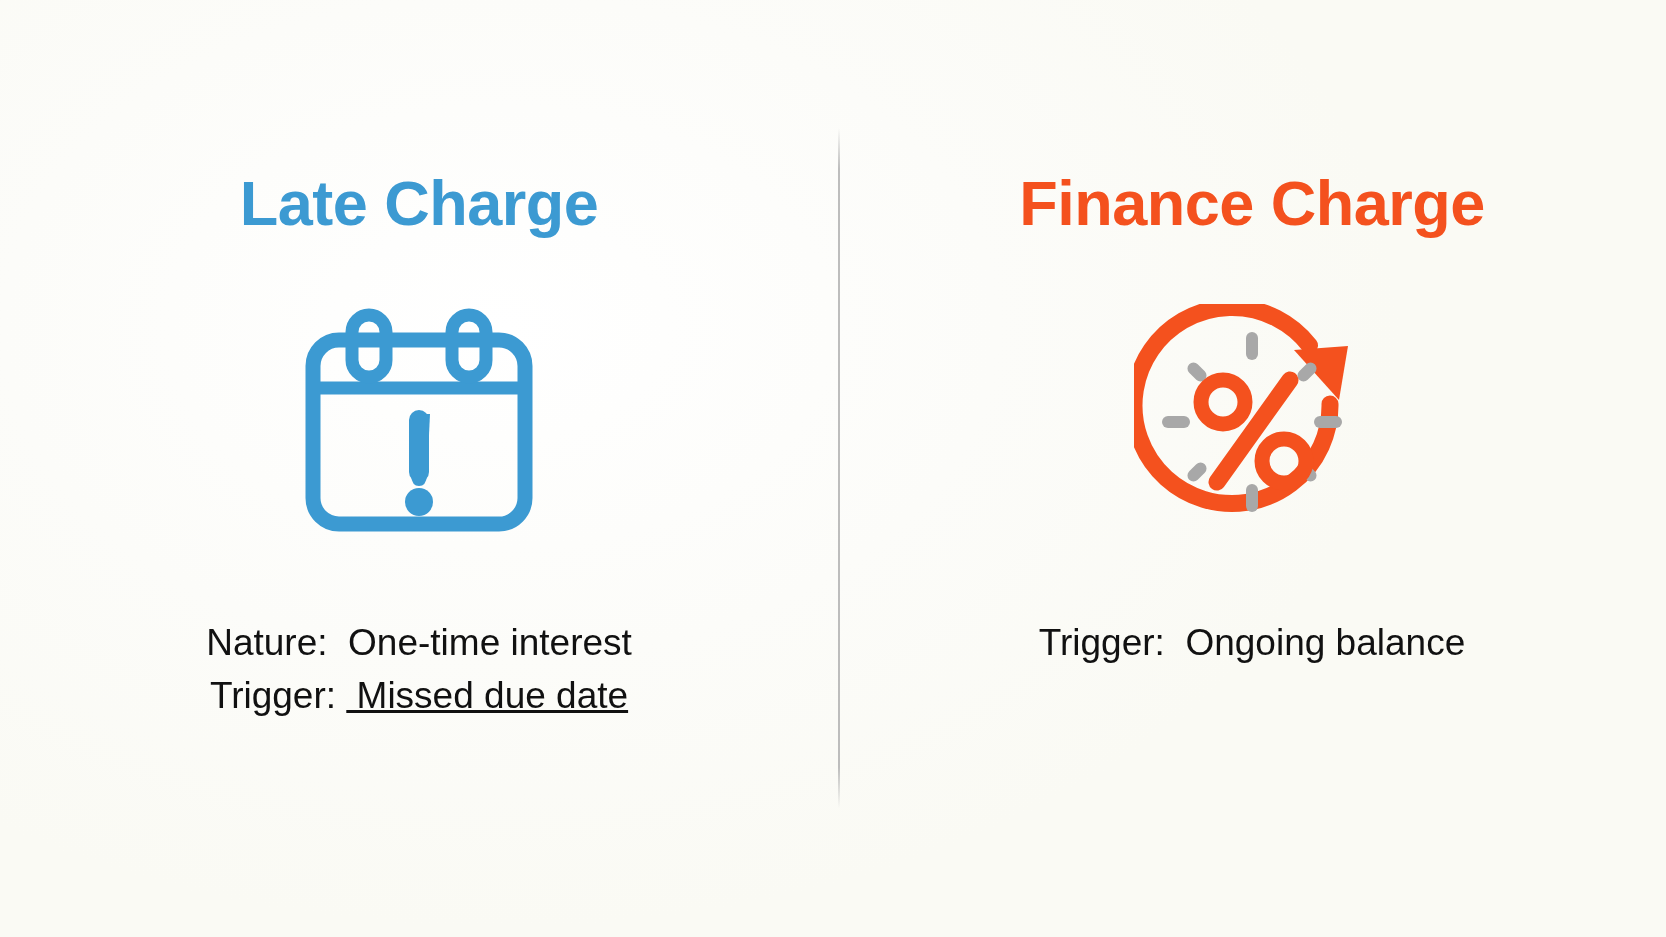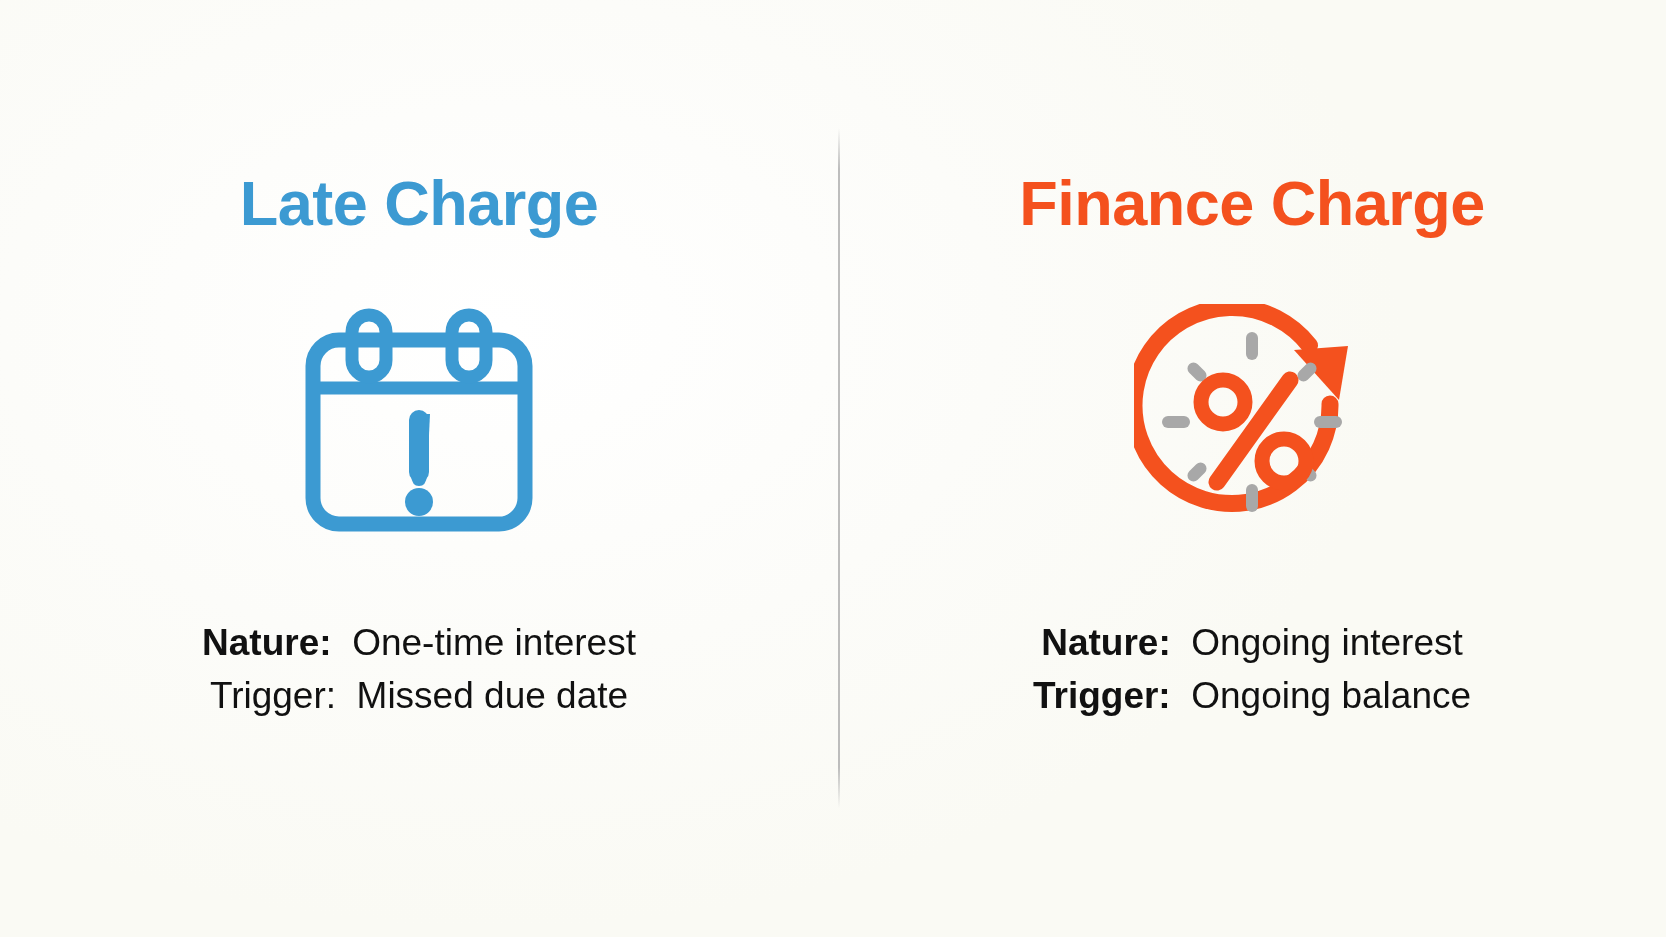--- a/index.html
+++ b/index.html
@@ -77,21 +77,21 @@
   .details {
     margin-top: 70px;
     text-align: center;
   }
   .detail-line {
     font-size: 37px;
     color: #111111;
     line-height: 1.42;
     white-space: nowrap;
   }
-  .detail-line .lbl-bold    { font-weight: bold; }
+  .detail-line .lbl-bold    { font-weight: normal; }
   .detail-line .lbl-regular { font-weight: normal; }
   .detail-line .val         { font-weight: normal; }
 </style>
 </head>
 <body>
 
 <div id="stage">
 
   <div class="divider"></div>
 
@@ -119,21 +119,21 @@
       </svg>
     </div>
 
     <div class="details">
       <div class="detail-line">
         <span class="lbl-bold">Nature:</span>
         <span class="val" style="white-space: pre;"> One-time interest</span>
       </div>
       <div class="detail-line">
         <span class="lbl-regular">Trigger:</span>
-        <span class="val" style="white-space: pre;"> Missed due date</span>
+        <span class="val" style="white-space: pre; text-decoration: underline;"> Missed due date</span>
       </div>
     </div>
   </div>
 
   <div class="col col-right">
 
     <div class="title-wrap">
       <h1 class="title title-orange">Finance Charge</h1>
     </div>
 
@@ -159,23 +159,19 @@
         <g stroke="#F4511E" fill="none">
           <circle cx="89" cy="98" r="22" stroke-width="15"></circle>
           <circle cx="150" cy="157" r="22" stroke-width="15"></circle>
           <line x1="156" y1="76" x2="83" y2="178" stroke-width="17" stroke-linecap="round"></line>
         </g>
       </svg>
     </div>
 
     <div class="details">
       <div class="detail-line">
-        <span class="lbl-bold">Nature:</span>
-        <span class="val" style="white-space: pre;"> Ongoing interest</span>
-      </div>
-      <div class="detail-line">
         <span class="lbl-bold">Trigger:</span>
         <span class="val" style="white-space: pre;"> Ongoing balance</span>
       </div>
     </div>
   </div>
 
 </div>
 
 </body></html>

